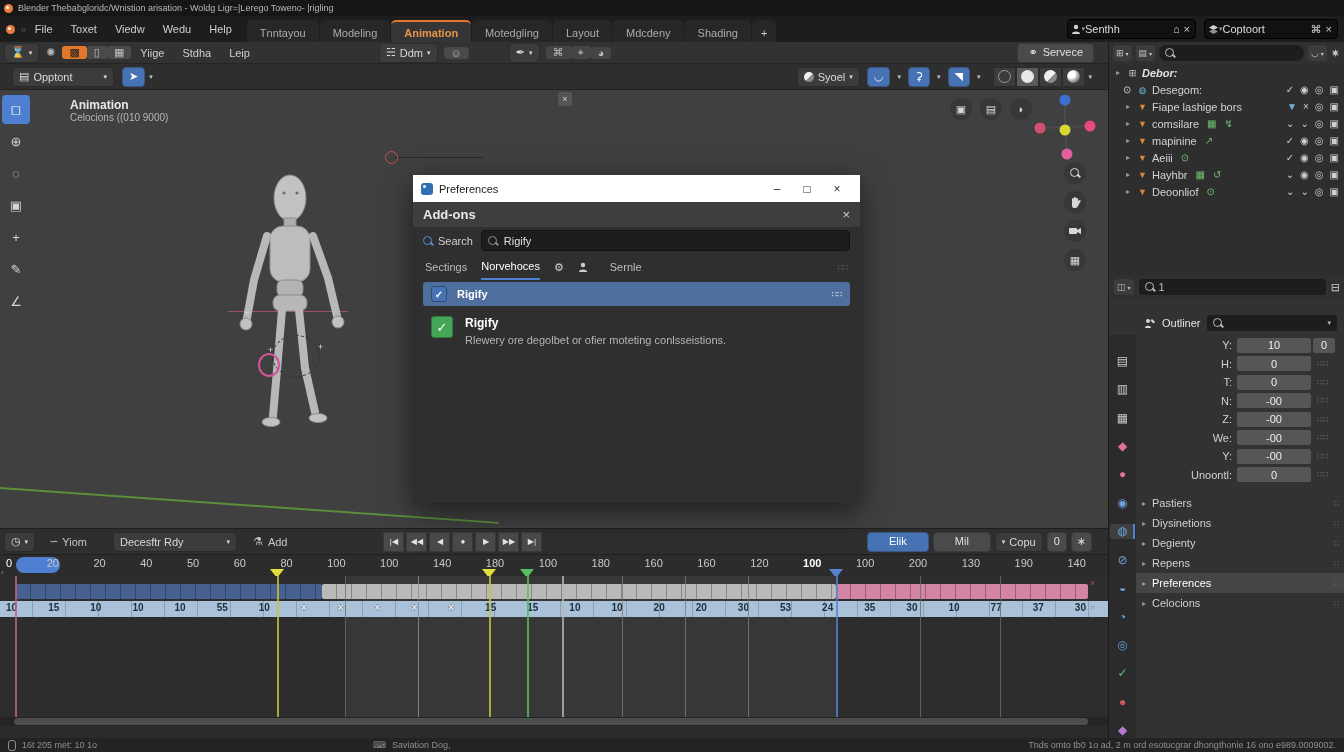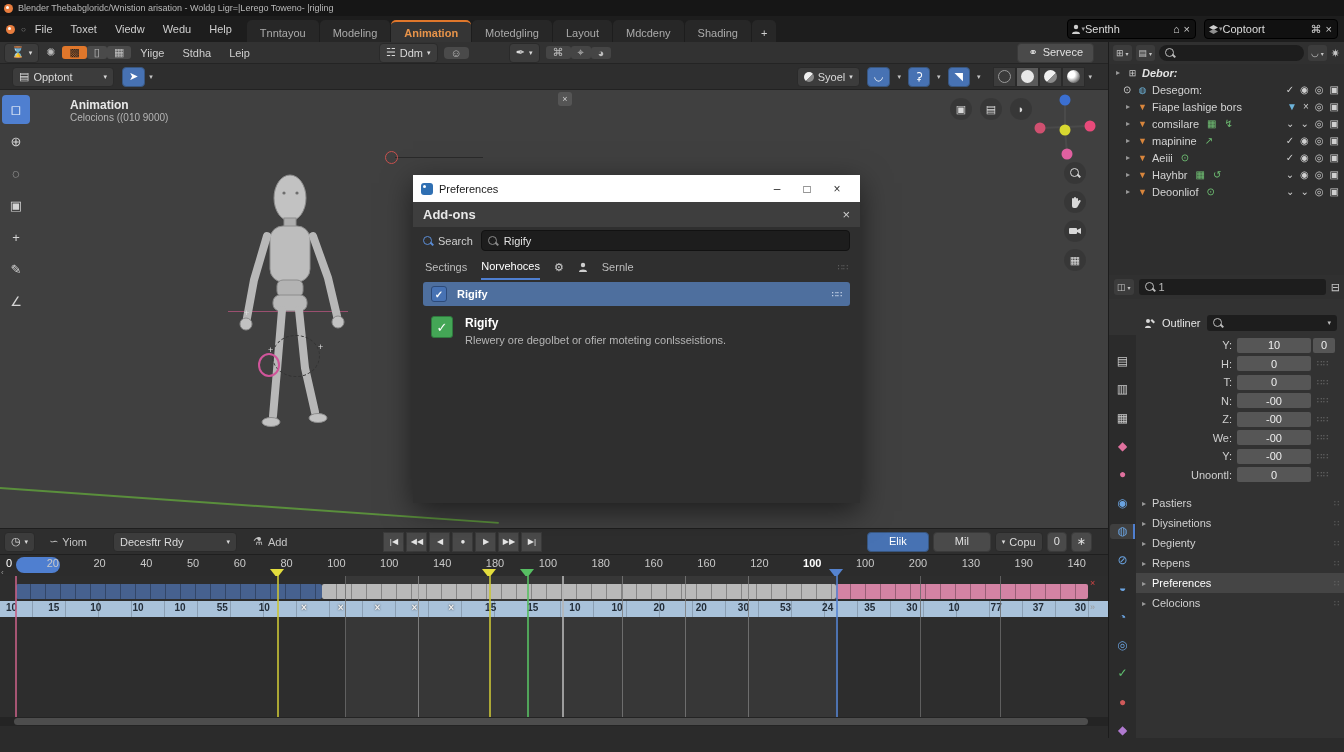--- a/index.html
+++ b/index.html
@@ -363,21 +363,21 @@
       </span>
       <div class="prefs-input">
         <span class="mag" style="color:#8a8a8a"></span>
         <span>Rigify</span>
       </div>
     </div>
     <div class="prefs-tabs">
       <span class="ptab" id="ptab0">Sectings</span>
       <span class="ptab active" id="ptab1">Norvehoces</span>
       <span style="color:#cfcfcf">⚙</span>
-      <span class="row" style="gap:14px">
+      <span class="row" style="gap:22px">
         <svg width="10" height="10" viewBox="0 0 10 10">
             <circle cx="5" cy="3" r="2.2" fill="#cfcfcf"></circle>
             <path d="M1 10 C1 6.8 9 6.8 9 10 Z" fill="#cfcfcf"></path>
           </svg>
         <span>Sernle</span>
       </span>
       <span style="margin-left:auto;color:#777;font-size:8px">∷∷</span>
     </div>
     <div class="addon-row">
       <span class="cbox" style="background:#4772b3;border:1px solid #2d4a78">✓</span>
@@ -752,14 +752,21 @@
         <div class="abs" style="left: 920px; top: 0px; width: 1px; height: 141px; background: rgb(106, 106, 106); opacity: 0.8;"></div>
         <div class="abs" style="left: 1000px; top: 0px; width: 1px; height: 141px; background: rgb(106, 106, 106); opacity: 0.8;"></div>
       </div>
     <span class="abs" style="left:1090px;top:26px;color:#9a9a9a;font-size:9px">»</span>
     <span class="abs" style="left:1090px;top:2px;color:#d04444;font-size:9px">×</span>
     <div class="scrollbar">
         <div class="thumb"></div>
       </div>
   </div>
 
+  <div class="abs statusbar">
+    <span class="mouseic"></span>
+    <span>16t 205 met: 10 1o</span>
+    <span style="margin-left:270px">⌨</span>
+    <span>Saviation Dog,</span>
+    <span style="margin-left:auto">Tnds omto tb0 1o ad, 2 m ord esotucgrar dhongthonie 16 ono e989.0009002.</span>
+  </div>
 
 </div>
 
 </body></html>

